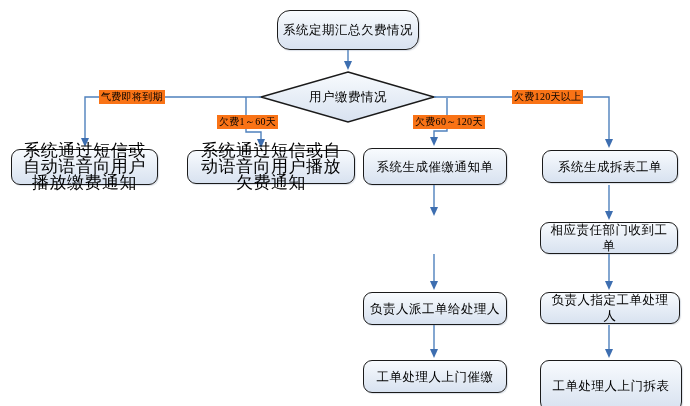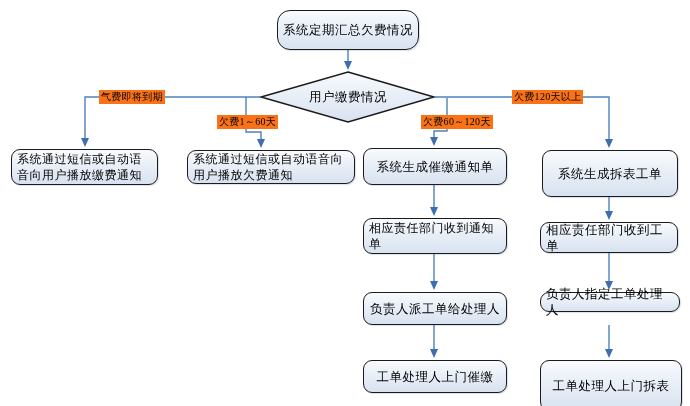--- a/index.html
+++ b/index.html
@@ -21,28 +21,29 @@
     width: 690px; height: 406px;
   }
   .node {
     position: absolute;
     border: 1.4px solid #1b1b1b;
     border-radius: 9px;
     background: linear-gradient(180deg, #f8fbfe 0%, #e9eff7 45%, #d8e2f0 100%);
     display: flex;
     align-items: center;
     justify-content: center;
+    text-align: center;
     font-size: 12.5px;
     line-height: 16px;
     letter-spacing: 0.5px;
     box-shadow: 1px 1px 1px rgba(110,130,160,0.25);
-    padding: 9px 5px;
+    padding: 15px 5px;
   }
   .node.start { border-radius: 13px; }
-  .node.twoline { font-size: 12px; }
+  .node.twoline { font-size: 17px; }
   .decision-text {
     position: absolute;
     left: 278px; top: 89px;
     width: 140px;
     text-align: center;
     font-size: 12.5px;
     letter-spacing: 0.5px;
   }
   .branch-label {
     position: absolute;
@@ -127,35 +128,34 @@
   <div class="node start" style="left:277px; top:10px; width:142px; height:40px;">系统定期汇总欠费情况</div>
 
   <div class="decision-text">用户缴费情况</div>
 
   <div class="node twoline" style="left:11px; top:149px; width:147px; height:36px;">系统通过短信或自动语音向用户播放缴费通知</div>
 
   <div class="node twoline" style="left:187px; top:150px; width:168px; height:34px;">系统通过短信或自动语音向用户播放欠费通知</div>
 
   <div class="node" style="left:363px; top:148px; width:144px; height:37px;">系统生成催缴通知单</div>
 
-  <div class="node twoline" style="left:363px; top:218px; width:144px; height:36px;">相应责任部门收到通知单</div>
 
   <div class="node" style="left:363px; top:292px; width:144px; height:33px;">负责人派工单给处理人</div>
 
   <div class="node" style="left:363px; top:360px; width:144px; height:33px;">工单处理人上门催缴</div>
 
-  <div class="node" style="left:542px; top:150px; width:136px; height:47px;">系统生成拆表工单</div>
+  <div class="node" style="left:542px; top:150px; width:136px; height:33px;">系统生成拆表工单</div>
 
   <div class="node" style="left:540px; top:222px; width:138px; height:31px;">相应责任部门收到工单</div>
 
   <div class="node" style="left:540px; top:292px; width:140px; height:15px;">负责人指定工单处理人</div>
 
   <div class="node" style="left:540px; top:360px; width:142px; height:51px;">工单处理人上门拆表</div>
 
   <div class="branch-label" style="left:99px; top:90px;">气费即将到期</div>
 
   <div class="branch-label" style="left:217px; top:115px;">欠费1～60天</div>
 
-  <div class="branch-label" style="left:413px; top:115px;margin-left:8px;">欠费60～120天</div>
+  <div class="branch-label" style="left:413px; top:115px;">欠费60～120天</div>
 
   <div class="branch-label" style="left:512px; top:90px;">欠费120天以上</div>
 
 </div>
 
 </body></html>

